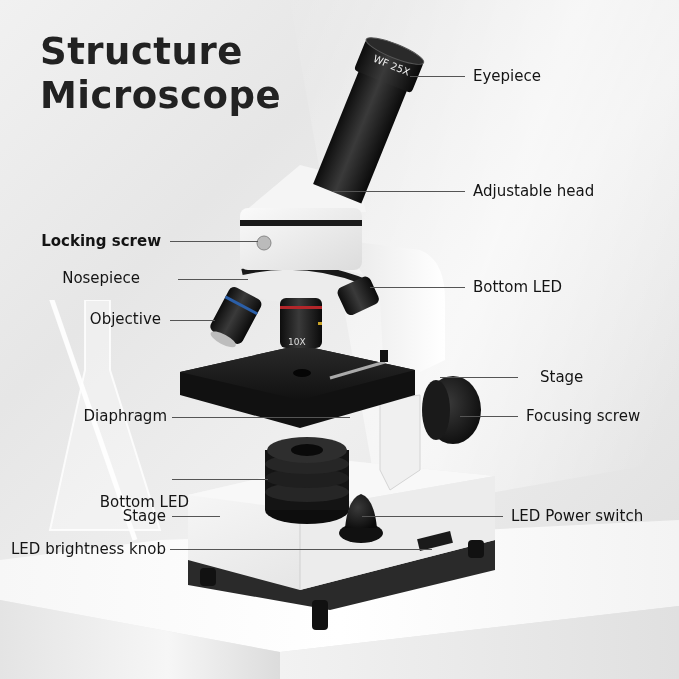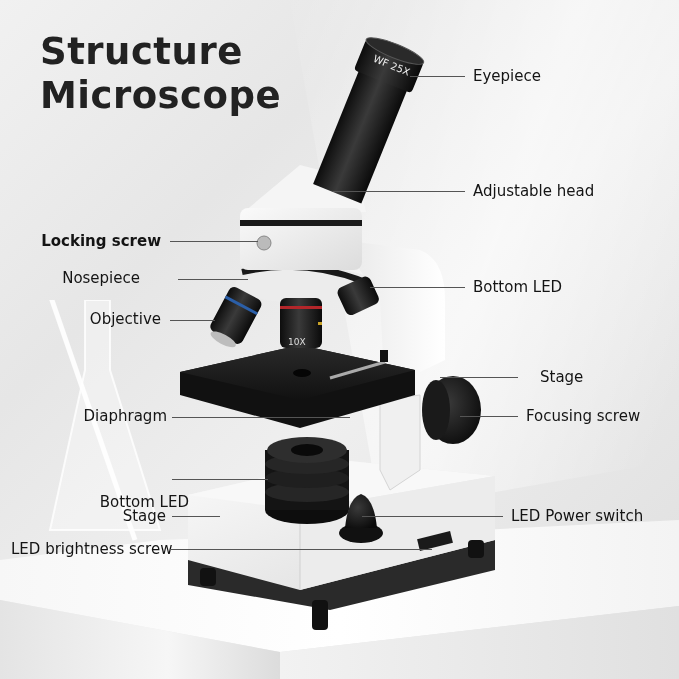--- a/index.html
+++ b/index.html
@@ -209,14 +209,14 @@
 
 <div class="label right-text" style="right:512px; top:407px;text-align:center;">Diaphragm</div>
 <div class="leader" style="left:172px; top:417px; width:178px;"></div>
 
 <div class="label right-text" style="right:490px; top:469px;margin-top:24px;">Bottom LED</div>
 <div class="leader" style="left:172px; top:479px; width:96px;"></div>
 
 <div class="label right-text" style="right:513px; top:507px;">Stage</div>
 <div class="leader" style="left:172px; top:516px; width:48px;"></div>
 
-<div class="label" style="left:11px; top:540px;">LED brightness screw</div>
+<div class="label" style="left:11px; top:540px;">LED brightness knob</div>
 <div class="leader" style="left:170px; top:549px; width:262px;"></div>
 
 </body></html>

